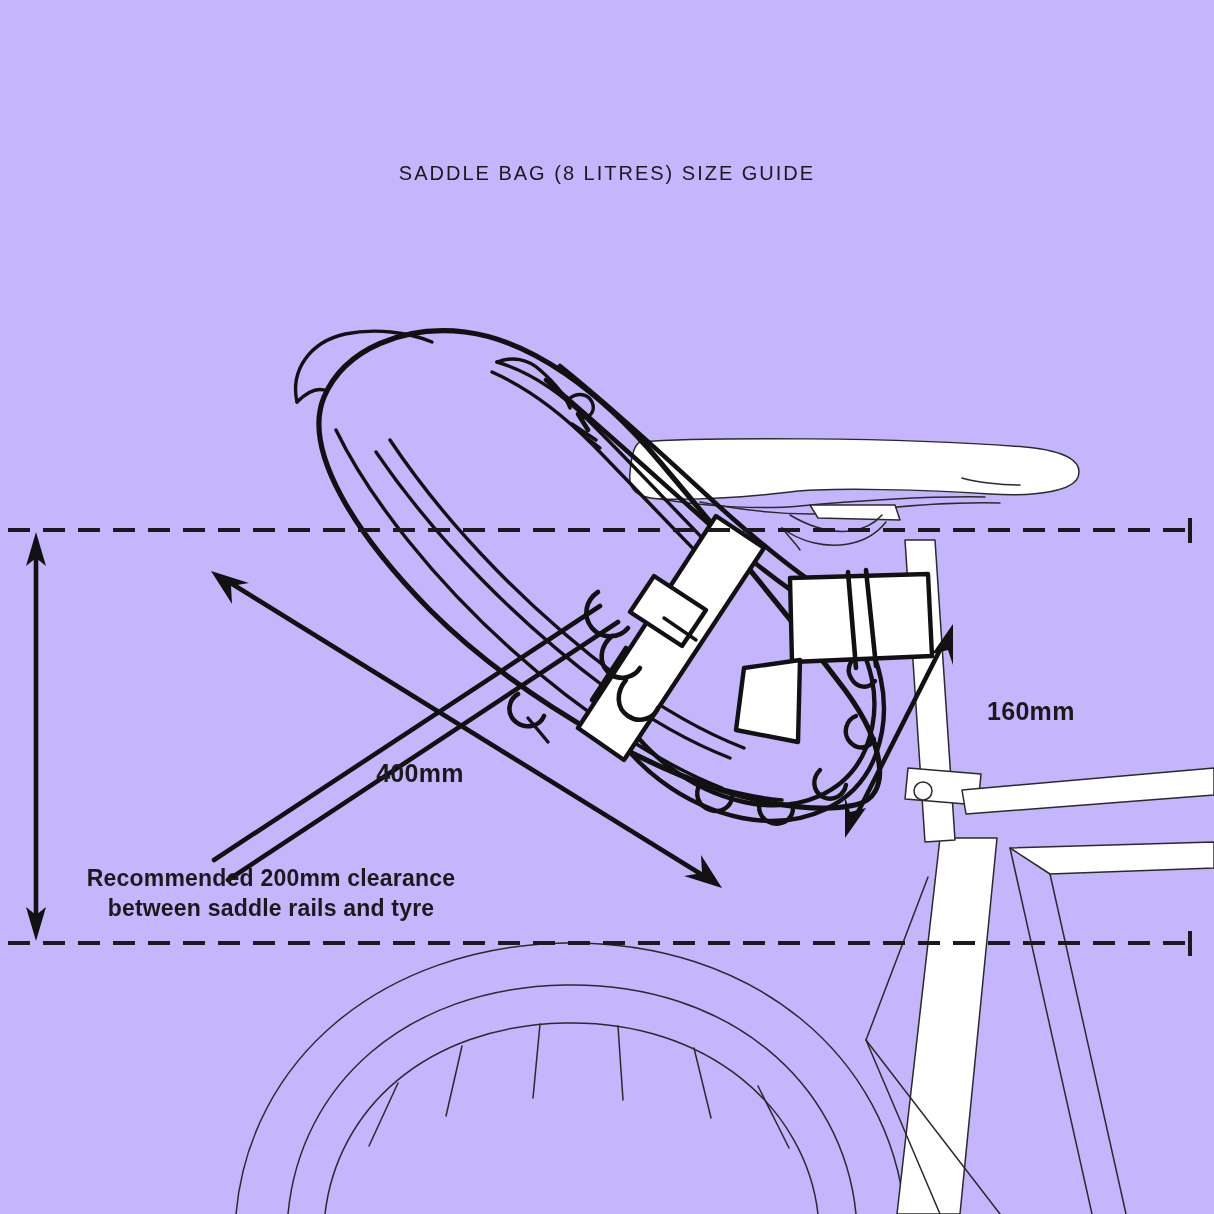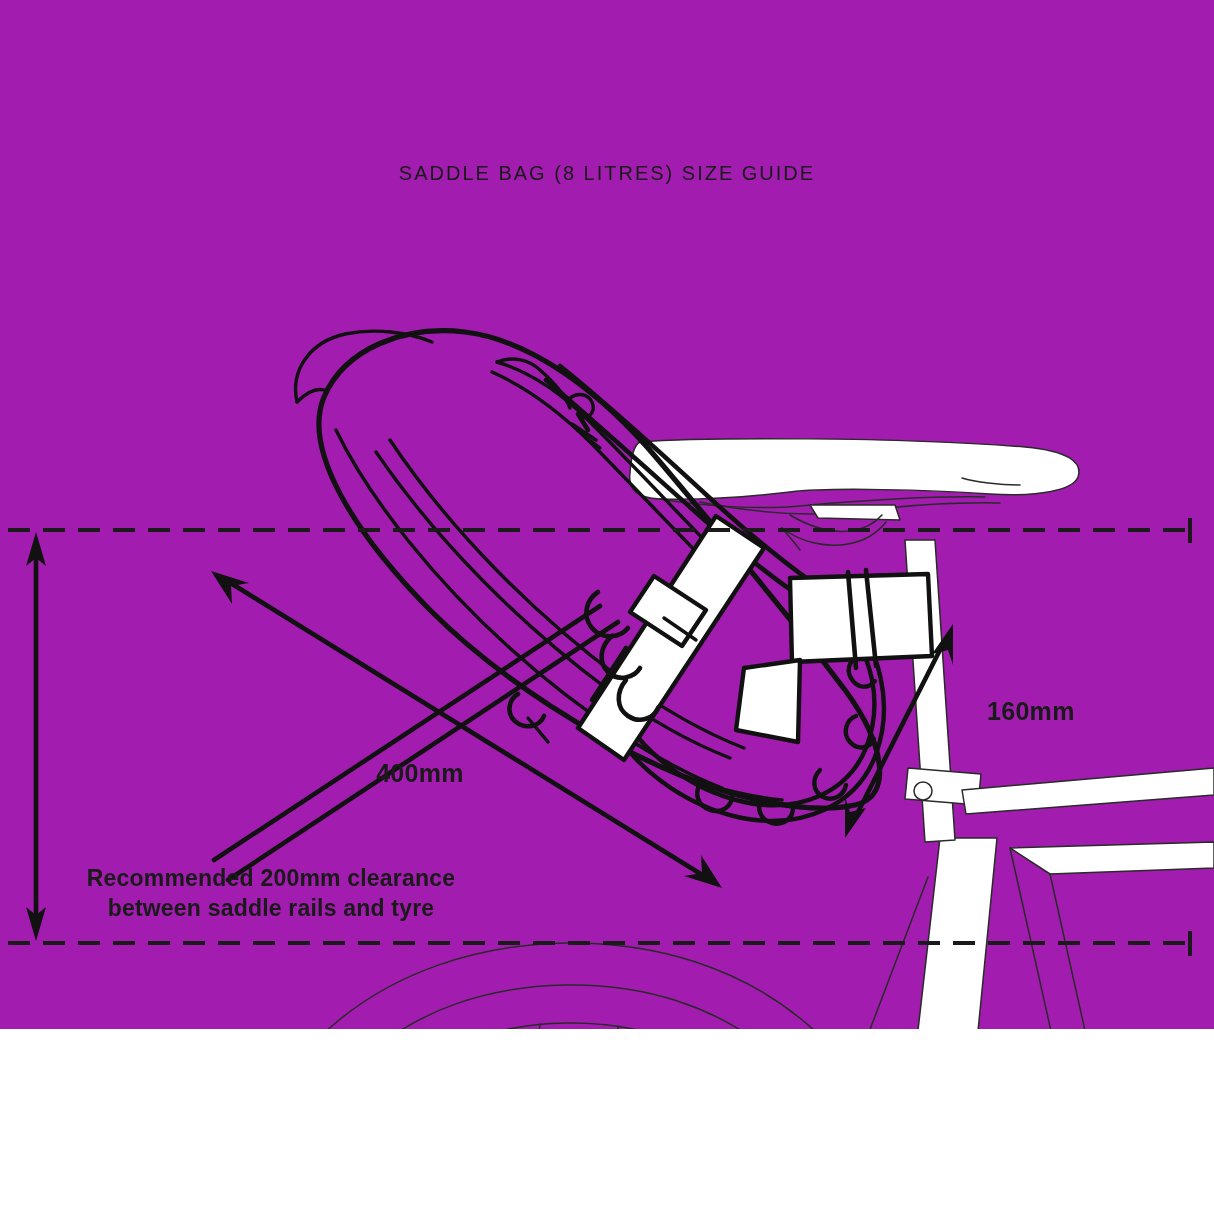--- a/index.html
+++ b/index.html
@@ -8,22 +8,22 @@
     padding: 0;
     background: #ffffff;
   }
   body {
     font-family: "Liberation Sans", sans-serif;
     -webkit-font-smoothing: antialiased;
   }
   #page {
     position: relative;
     width: 1214px;
-    height: 1029px;
-    background: #a21caf;
+    height: 1214px;
+    background: #c4b5fd;
     overflow: hidden;
   }
   #diagram {
     position: absolute;
     left: 0;
     top: 0;
     width: 1214px;
     height: 1214px;
     display: block;
   }

